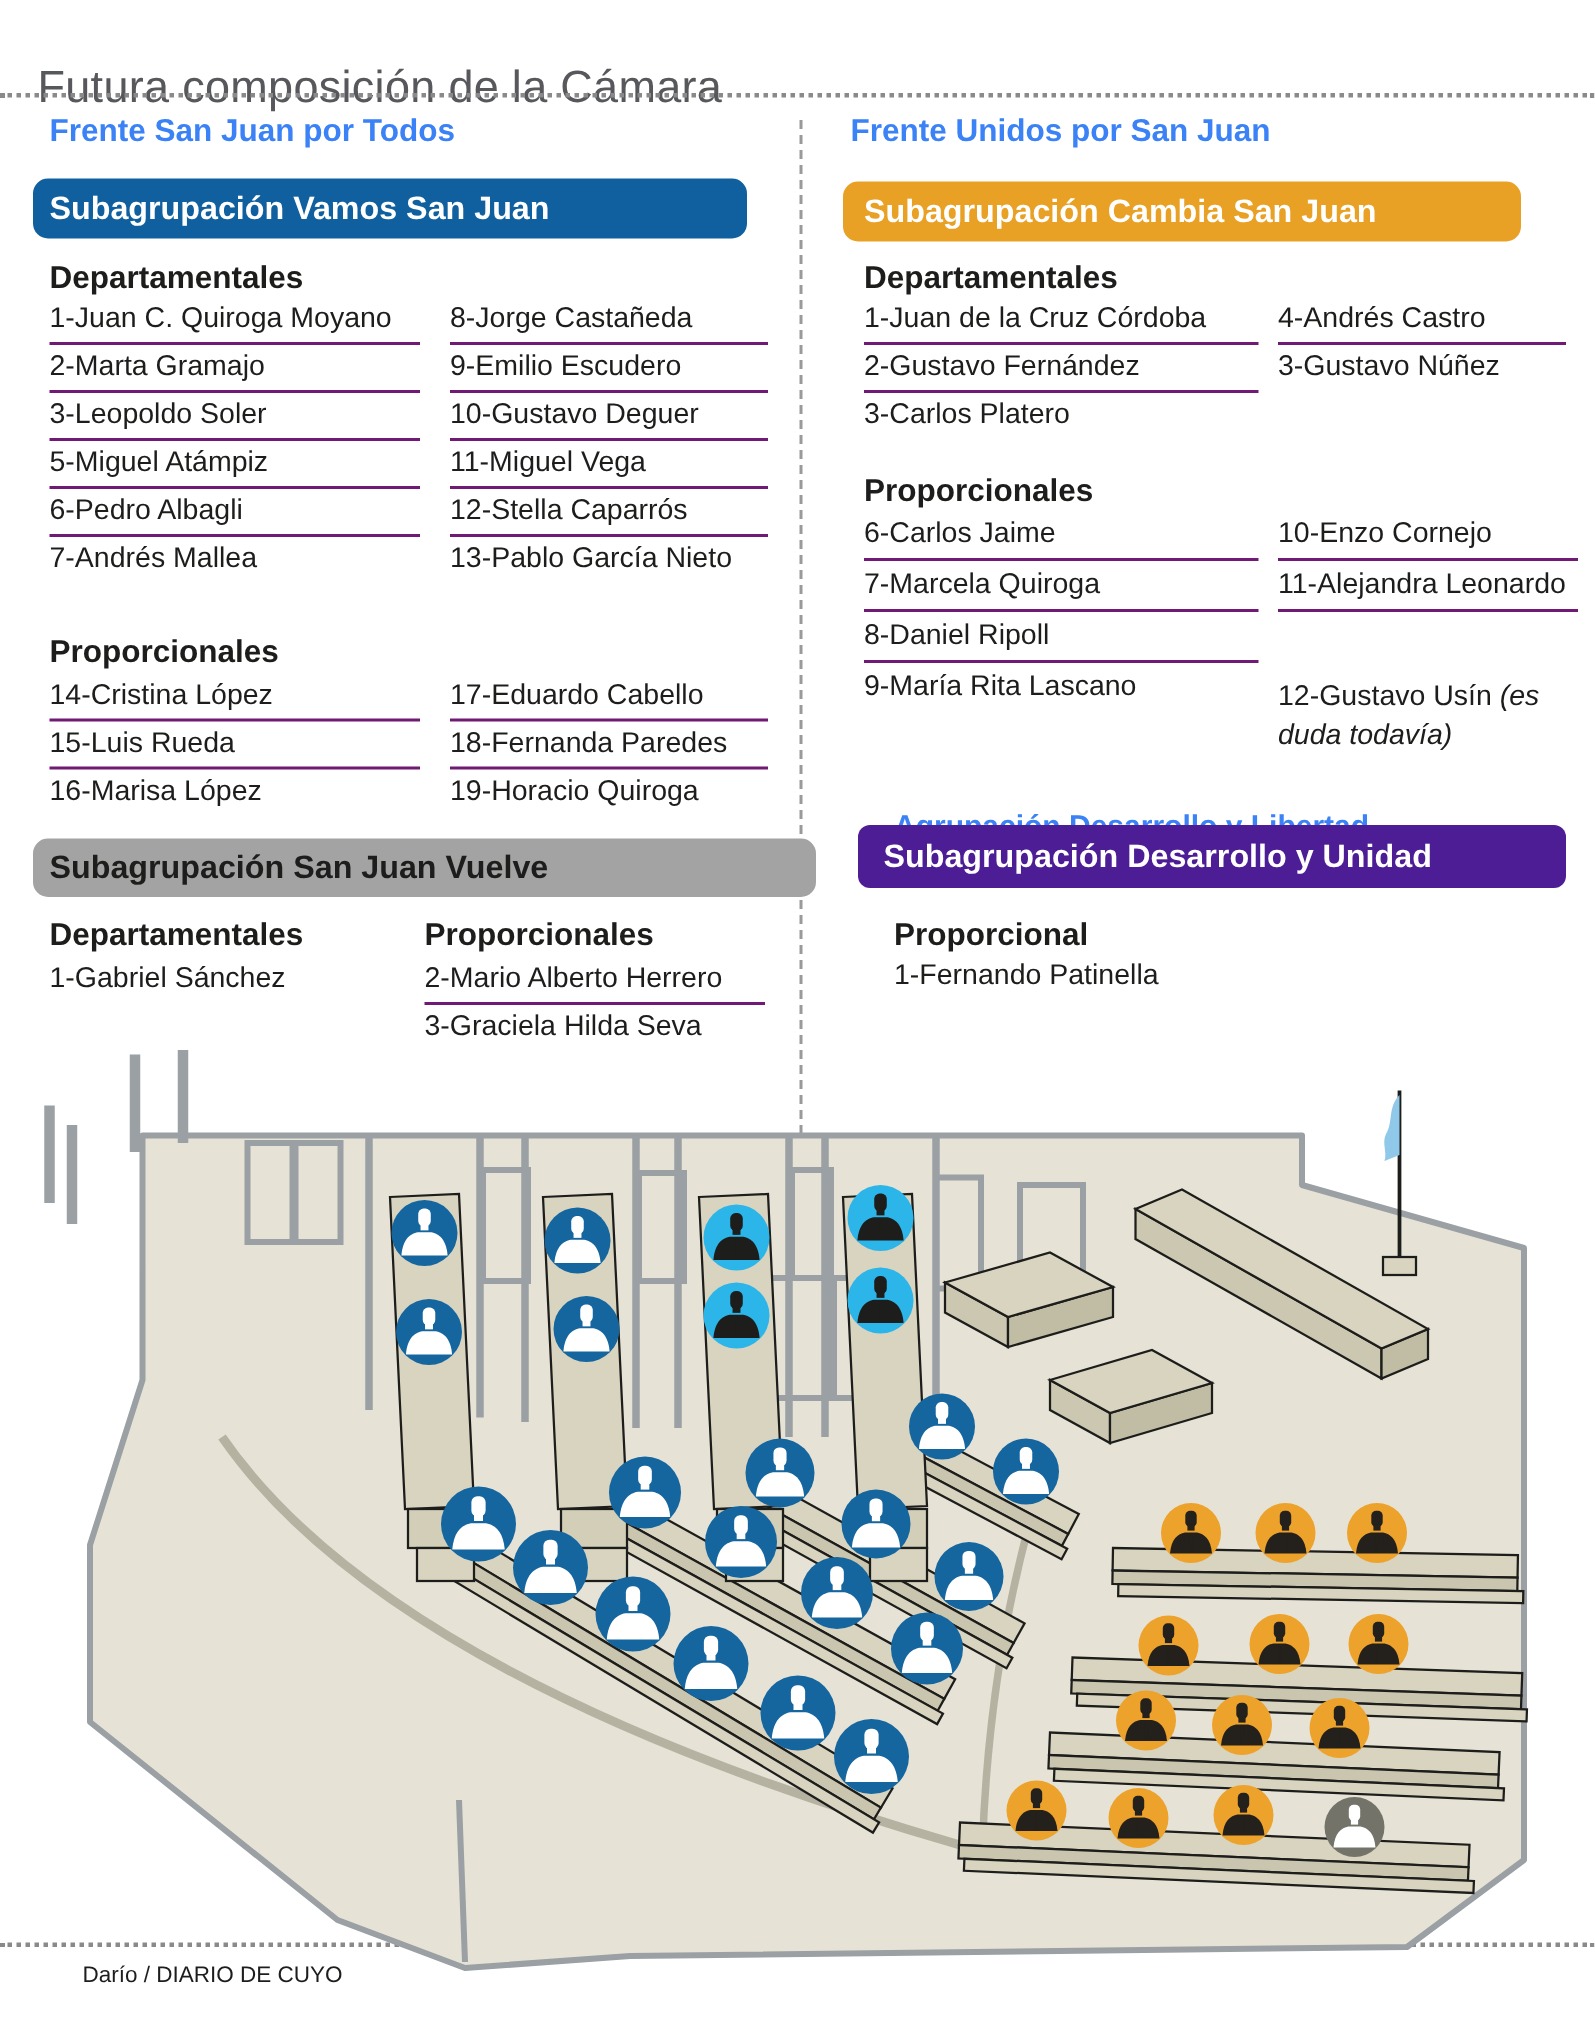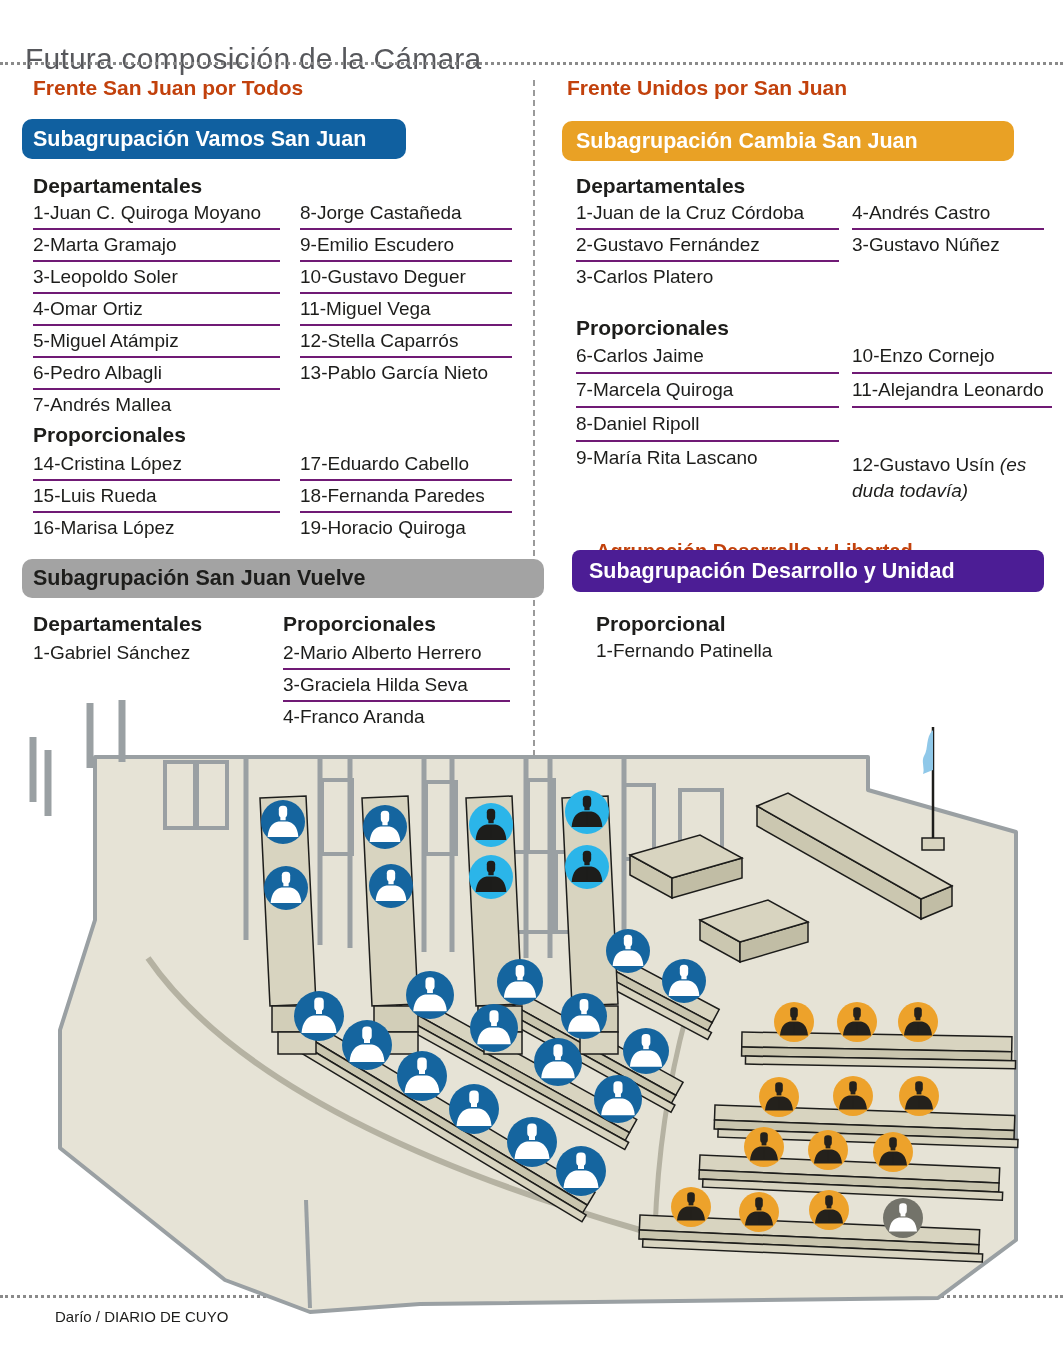--- a/index.html
+++ b/index.html
@@ -1,21 +1,21 @@
 <!DOCTYPE html>
 <html><head>
 <meta charset="utf-8">
 <style>
   html,body{margin:0;padding:0;background:#fff;font-family:"Liberation Sans",sans-serif;}
   #page{position:relative;width:1063px;height:1345px;background:#fff;overflow:hidden;}
   .abs{position:absolute;}
   #main-title{left:25px;top:14px;font-size:30px;color:#57585c;letter-spacing:0.2px;margin-top:28px;}
   .dotline{border-top:3px dotted #8a8a8a;height:0;}
   .dashline-v{border-left:2px dashed #9a9a9a;width:0;}
-  .frente{font-size:21px;font-weight:bold;color:#c2410c;}
+  .frente{font-size:21px;font-weight:bold;color:#3b82f6;}
   .bar{border-radius:10px;font-size:21.5px;font-weight:bold;display:flex;align-items:center;box-sizing:border-box;}
   .sublabel{font-size:21px;font-weight:bold;color:#1d1d1b;}
   ul.mlist{list-style:none;margin:0;padding:0;font-size:19px;color:#1d1d1b;}
   ul.mlist li{height:30px;line-height:29px;border-bottom:2px solid #701a75;white-space:nowrap;}
   ul.mlist li:last-child{border-bottom:none;}
   ul.mlist.rh32 li{height:32px;line-height:31px;}
   li.tall{height:58px !important;white-space:normal !important;line-height:26px !important;margin-top:44px;}
   .note-it{font-style:italic;}
   #credit{left:55px;top:1308px;font-size:15px;color:#1d1d1b;}
 </style>
@@ -23,30 +23,29 @@
 <body>
 
 <div id="page">
 
   <div class="abs" id="main-title">Futura composición de la Cámara</div>
   <div class="abs dotline" style="left:0;top:62px;width:1063px;"></div>
   <div class="abs dashline-v" style="left:533px;top:80px;height:676px;"></div>
 
   <div class="abs frente" style="left:33px;top:76px;">Frente San Juan por Todos</div>
 
-  <div class="abs bar" style="left: 22px; top: 119px; width: 384px; height: 40px; padding-left: 11px; color: rgb(255, 255, 255); background: rgb(16, 96, 160);">
+  <div class="abs bar" style="left: 22px; top: 119px; width: 476px; height: 40px; padding-left: 11px; color: rgb(255, 255, 255); background: rgb(16, 96, 160);">
     <span>Subagrupación Vamos San Juan</span>
   </div>
 
   <div class="abs sublabel" style="left:33px;top:174px;">Departamentales</div>
   <ul class="abs mlist" style="left:33px;top:198px;width:247px;">
     <li>1-Juan C. Quiroga Moyano</li>
     <li>2-Marta Gramajo</li>
     <li>3-Leopoldo Soler</li>
-    <li>4-Omar Ortiz</li>
     <li>5-Miguel Atámpiz</li>
     <li>6-Pedro Albagli</li>
     <li>7-Andrés Mallea</li>
   </ul>
   <ul class="abs mlist" style="left:300px;top:198px;width:212px;">
     <li>8-Jorge Castañeda</li>
     <li>9-Emilio Escudero</li>
     <li>10-Gustavo Deguer</li>
     <li>11-Miguel Vega</li>
     <li>12-Stella Caparrós</li>
@@ -69,21 +68,20 @@
     <span>Subagrupación San Juan Vuelve</span>
   </div>
   <div class="abs sublabel" style="left:33px;top:612px;">Departamentales</div>
   <ul class="abs mlist" style="left:33px;top:638px;width:225px;">
     <li>1-Gabriel Sánchez</li>
   </ul>
   <div class="abs sublabel" style="left:283px;top:612px;">Proporcionales</div>
   <ul class="abs mlist" style="left:283px;top:638px;width:227px;">
     <li>2-Mario Alberto Herrero</li>
     <li>3-Graciela Hilda Seva</li>
-    <li>4-Franco Aranda</li>
   </ul>
 
   <div class="abs frente" style="left:567px;top:76px;">Frente Unidos por San Juan</div>
 
   <div class="abs bar" style="left: 562px; top: 121px; width: 452px; height: 40px; padding-left: 14px; color: rgb(255, 255, 255); background: rgb(233, 161, 37);">
     <span>Subagrupación Cambia San Juan</span>
   </div>
 
   <div class="abs sublabel" style="left:576px;top:174px;">Departamentales</div>
   <ul class="abs mlist" style="left:576px;top:198px;width:263px;">

